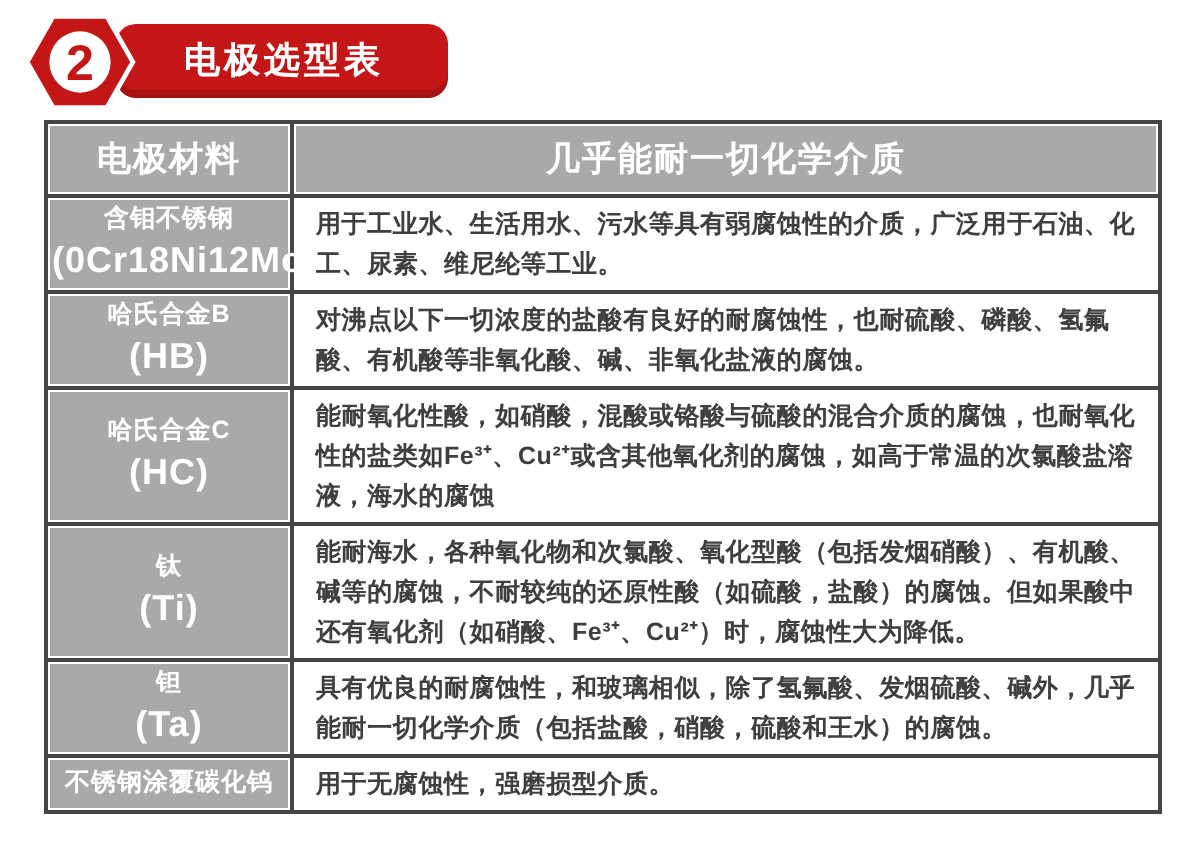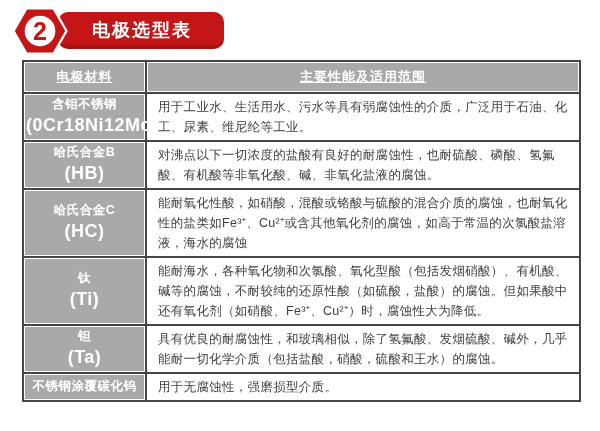--- a/index.html
+++ b/index.html
@@ -49,46 +49,45 @@
   }
   table.electrode col.c1 { width: 123px; }
   table.electrode col.c2 { width: 434px; }
   table.electrode th, table.electrode td {
     border: 2px solid var(--border-dark, #454545);
     vertical-align: middle;
   }
   th.col-head {
     background: var(--cell-gray, #a9a9a9);
     color: #ffffff;
-    font-size: 13px;
+    font-size: 17px;
     font-weight: bold;
     letter-spacing: 1px;
     padding: 6px 4px;
     text-align: center;
     box-shadow: inset 0 0 0 1px #ffffff;
-    text-decoration: underline;
   }
   td.material-cell {
     background: var(--cell-gray, #a9a9a9);
     color: #ffffff;
     font-weight: bold;
     font-size: 12.5px;
     text-align: center;
     line-height: 1.4;
     padding: 0 2px;
     letter-spacing: 0.5px;
     box-shadow: inset 0 0 0 1px #ffffff;
   }
   td.material-cell .code { display: block; font-size: 18px; }
   td.material-cell .code:empty { display: none; }
   td.desc-cell {
     background: #ffffff;
     color: #3f3f3f;
     font-size: 12.5px;
-    font-weight: 400;
+    font-weight: 700;
     line-height: 1.6;
     padding: 3px 11px;
     text-align: left;
     letter-spacing: 0.3px;
   }
 </style>
 </head>
 <body>
 
 <div class="page">
@@ -105,21 +104,21 @@
   </div>
 
   <table class="electrode">
     <colgroup>
         <col class="c1">
         <col class="c2">
       </colgroup>
     <thead>
       <tr>
         <th class="col-head">电极材料</th>
-        <th class="col-head">主要性能及适用范围</th>
+        <th class="col-head">几乎能耐一切化学介质</th>
       </tr>
     </thead>
     <tbody>
       <tr>
         <td class="material-cell">
           <span>含钼不锈钢</span>
           <span class="code">(0Cr18Ni12Mo2Ti)</span>
         </td>
         <td class="desc-cell">用于工业水、生活用水、污水等具有弱腐蚀性的介质，广泛用于石油、化工、尿素、维尼纶等工业。</td>
       </tr>

